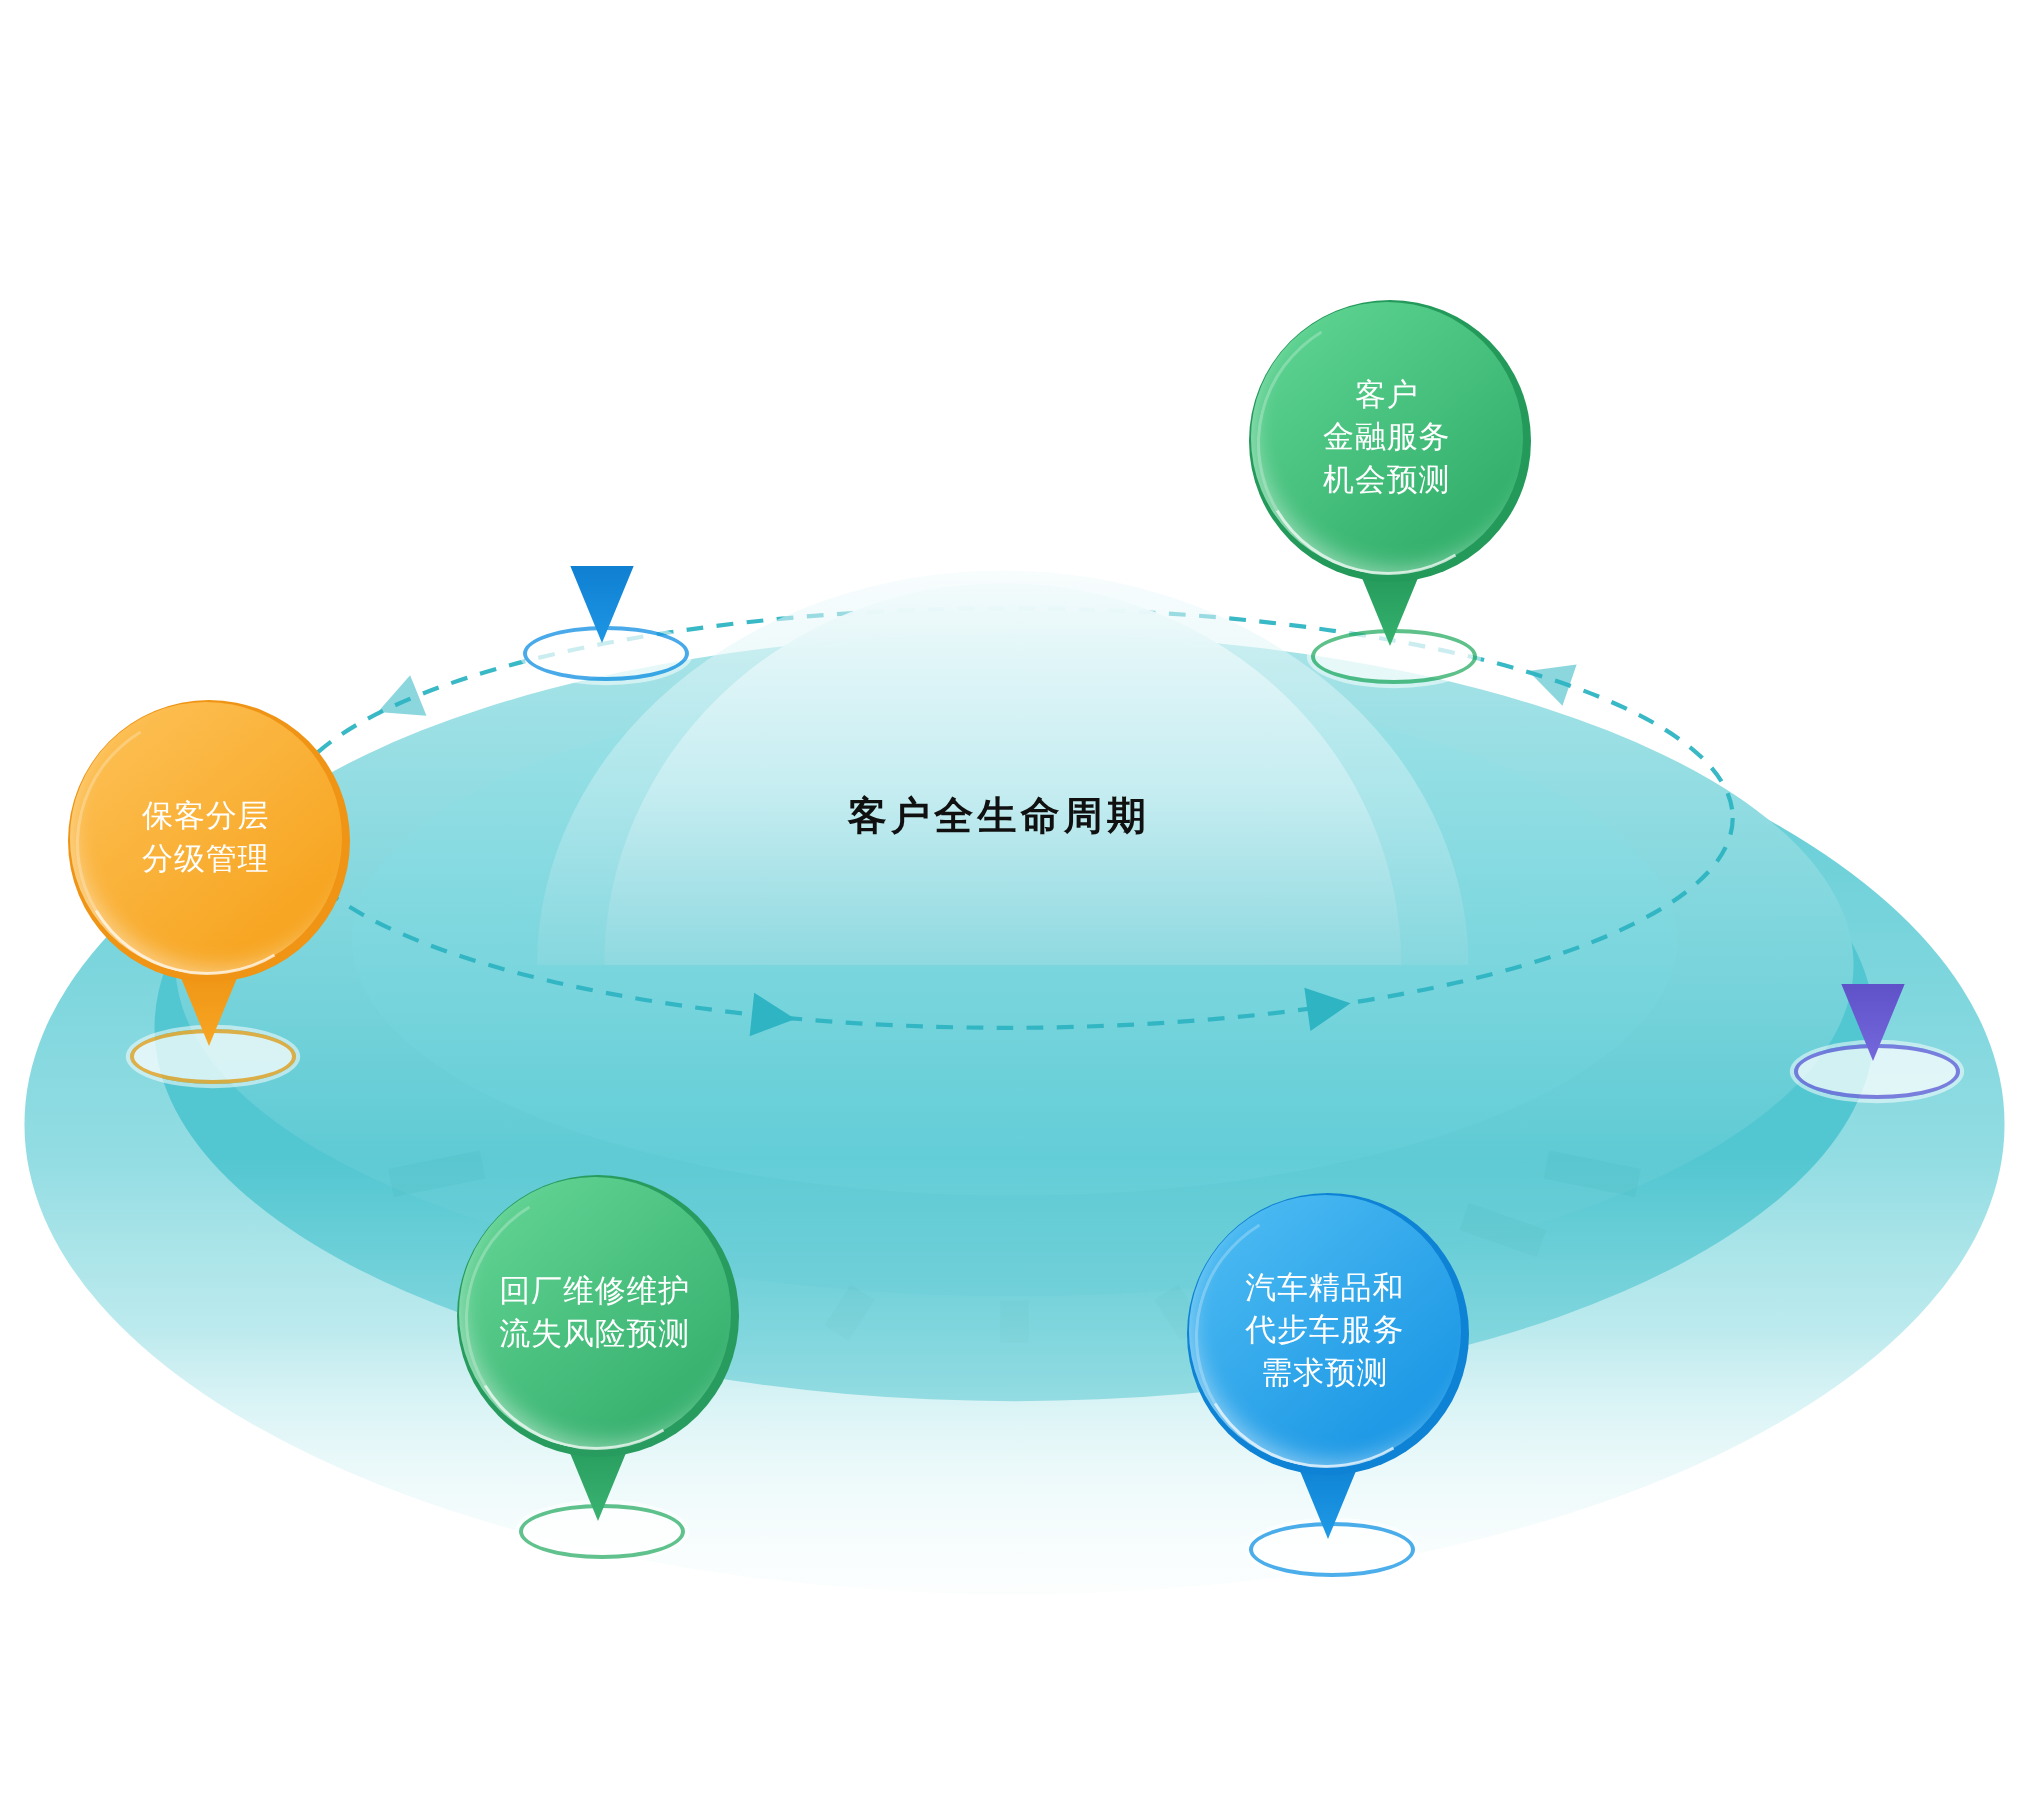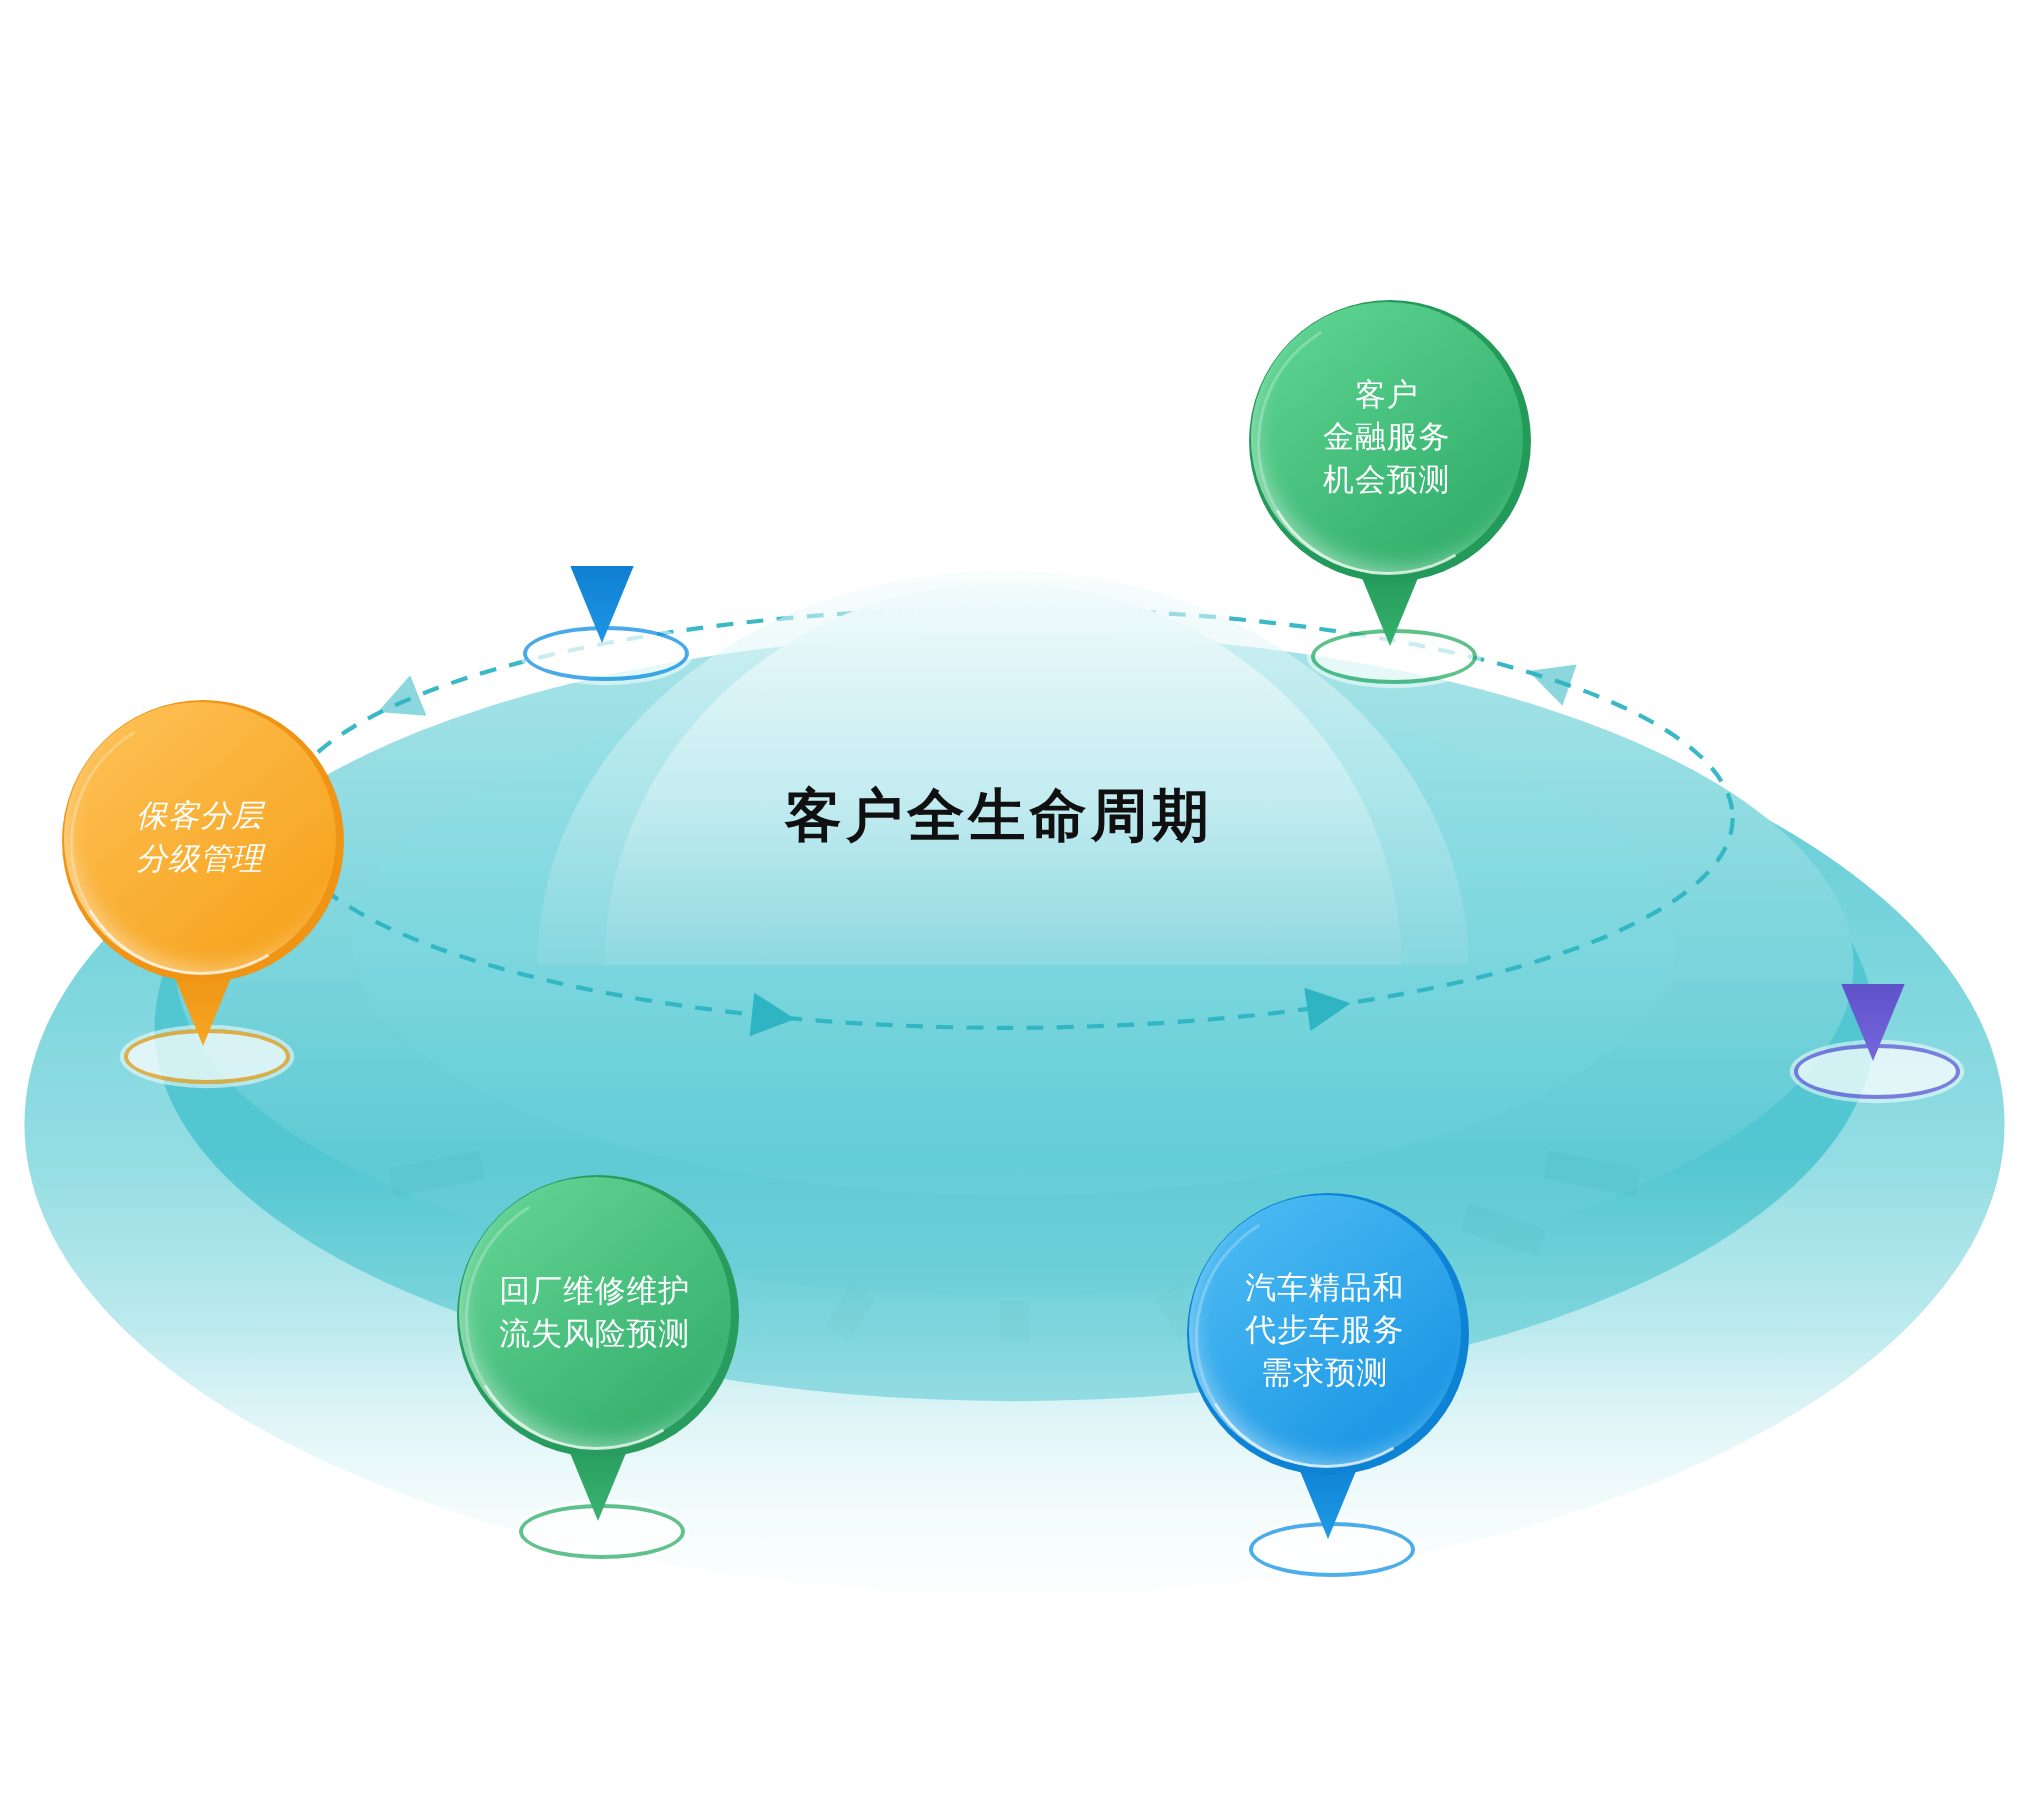--- a/index.html
+++ b/index.html
@@ -10,21 +10,21 @@
     background:#ffffff;
     overflow:hidden;
     font-family:"Liberation Sans","DejaVu Sans",sans-serif;
   }
   .scene{position:absolute;left:0;top:0;z-index:0;}
 
   .center-title{
     position:absolute;
     left:999px;top:816px;
     transform:translate(-50%,-50%);
-    font-size:57px;
+    font-size:39px;
     font-weight:700;
     color:#101010;
     letter-spacing:4.2px;
     white-space:nowrap;
     z-index:6;
   }
 
   .pin{position:absolute;width:282px;height:388px;z-index:10;}
   .bubble{
     position:absolute;left:0;top:0;width:282px;height:282px;
@@ -72,21 +72,21 @@
     width:158px;height:47px;margin-left:-79px;
     border-radius:50%;
     border:4.2px solid var(--c2,#1e96e4);
     background:rgba(255,255,255,0.92);
     box-shadow:0 0 0 4.2px rgba(255,255,255,0.65);
     opacity:0.8;
     z-index:1;
   }
   .pin-repurchase{left:461px;top:297px;}
   .pin-finance{left:1249px;top:300px;}
-  .pin-retention{left:62px;top:700px;font-style:italic;}
+  .pin-retention{left:68px;top:700px;}
   .pin-warranty{left:1732px;top:715px;}
   .pin-repair{left:457px;top:1175px;}
   .pin-accessory{left:1187px;top:1193px;}
 </style>
 </head>
 <body>
 
 <div class="canvas">
 
   <svg class="scene" width="2029" height="1819" viewBox="0 0 2418 2168">

